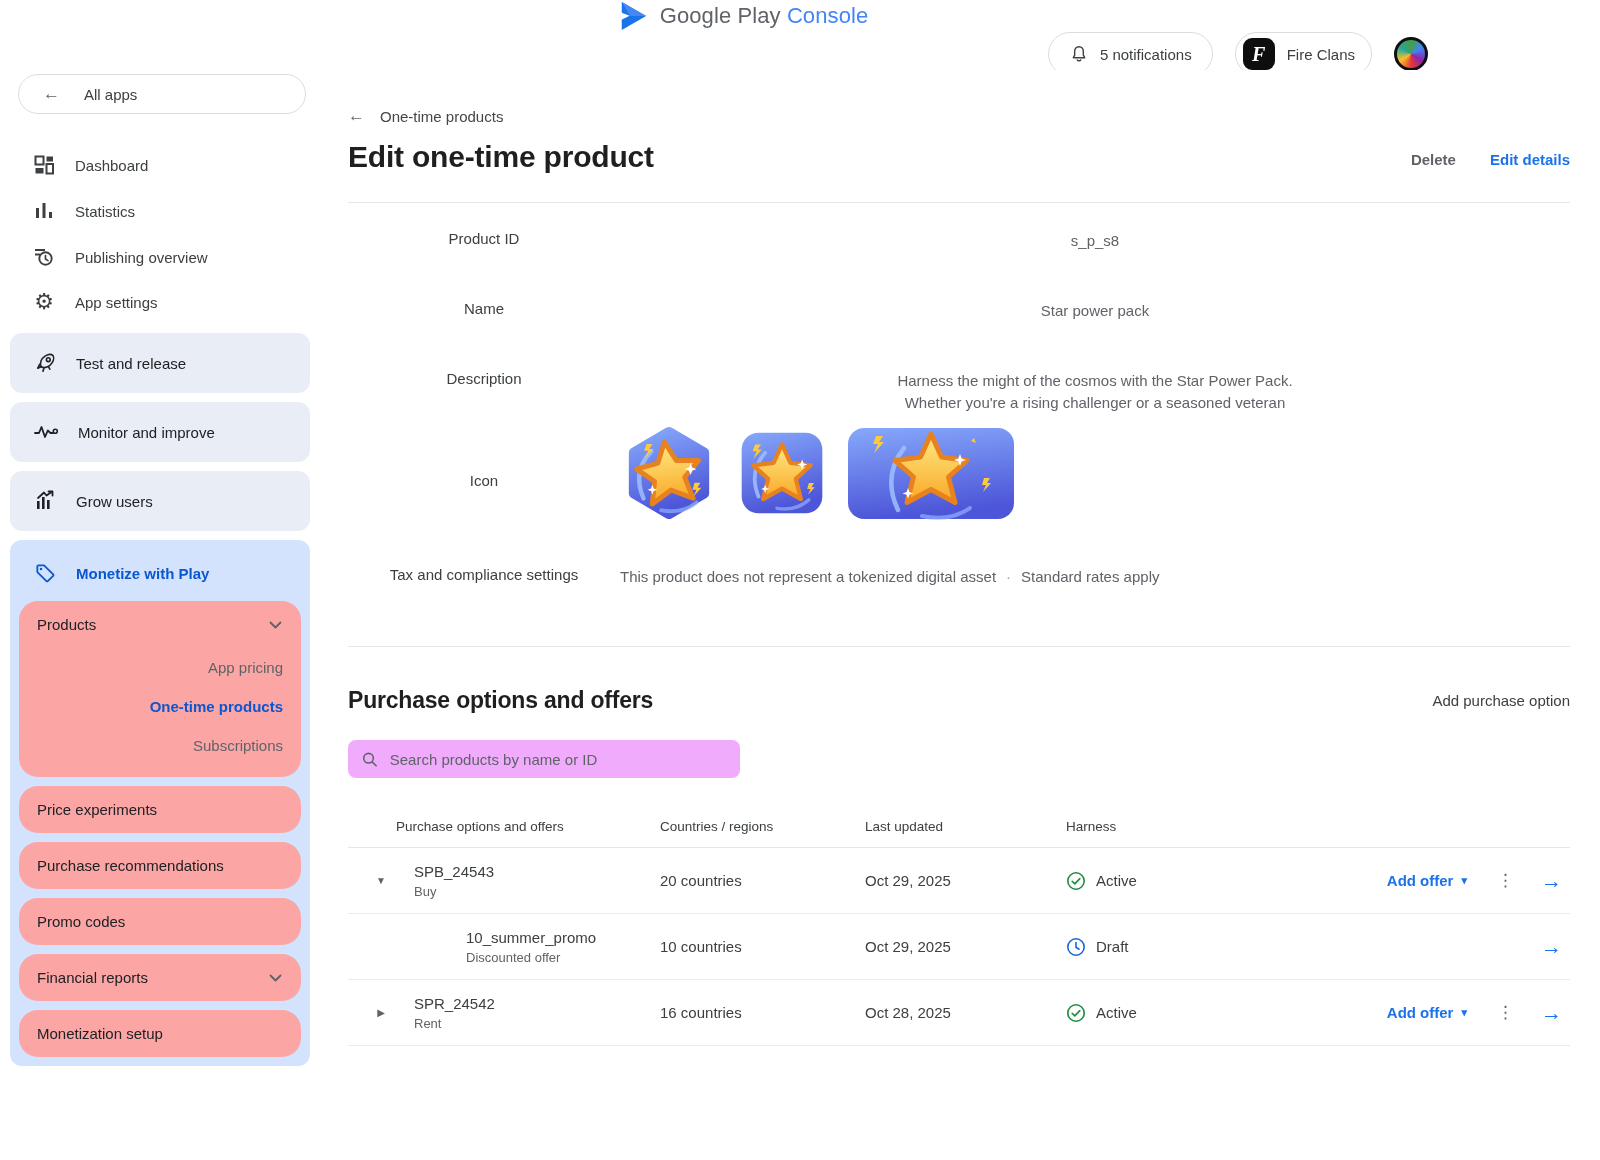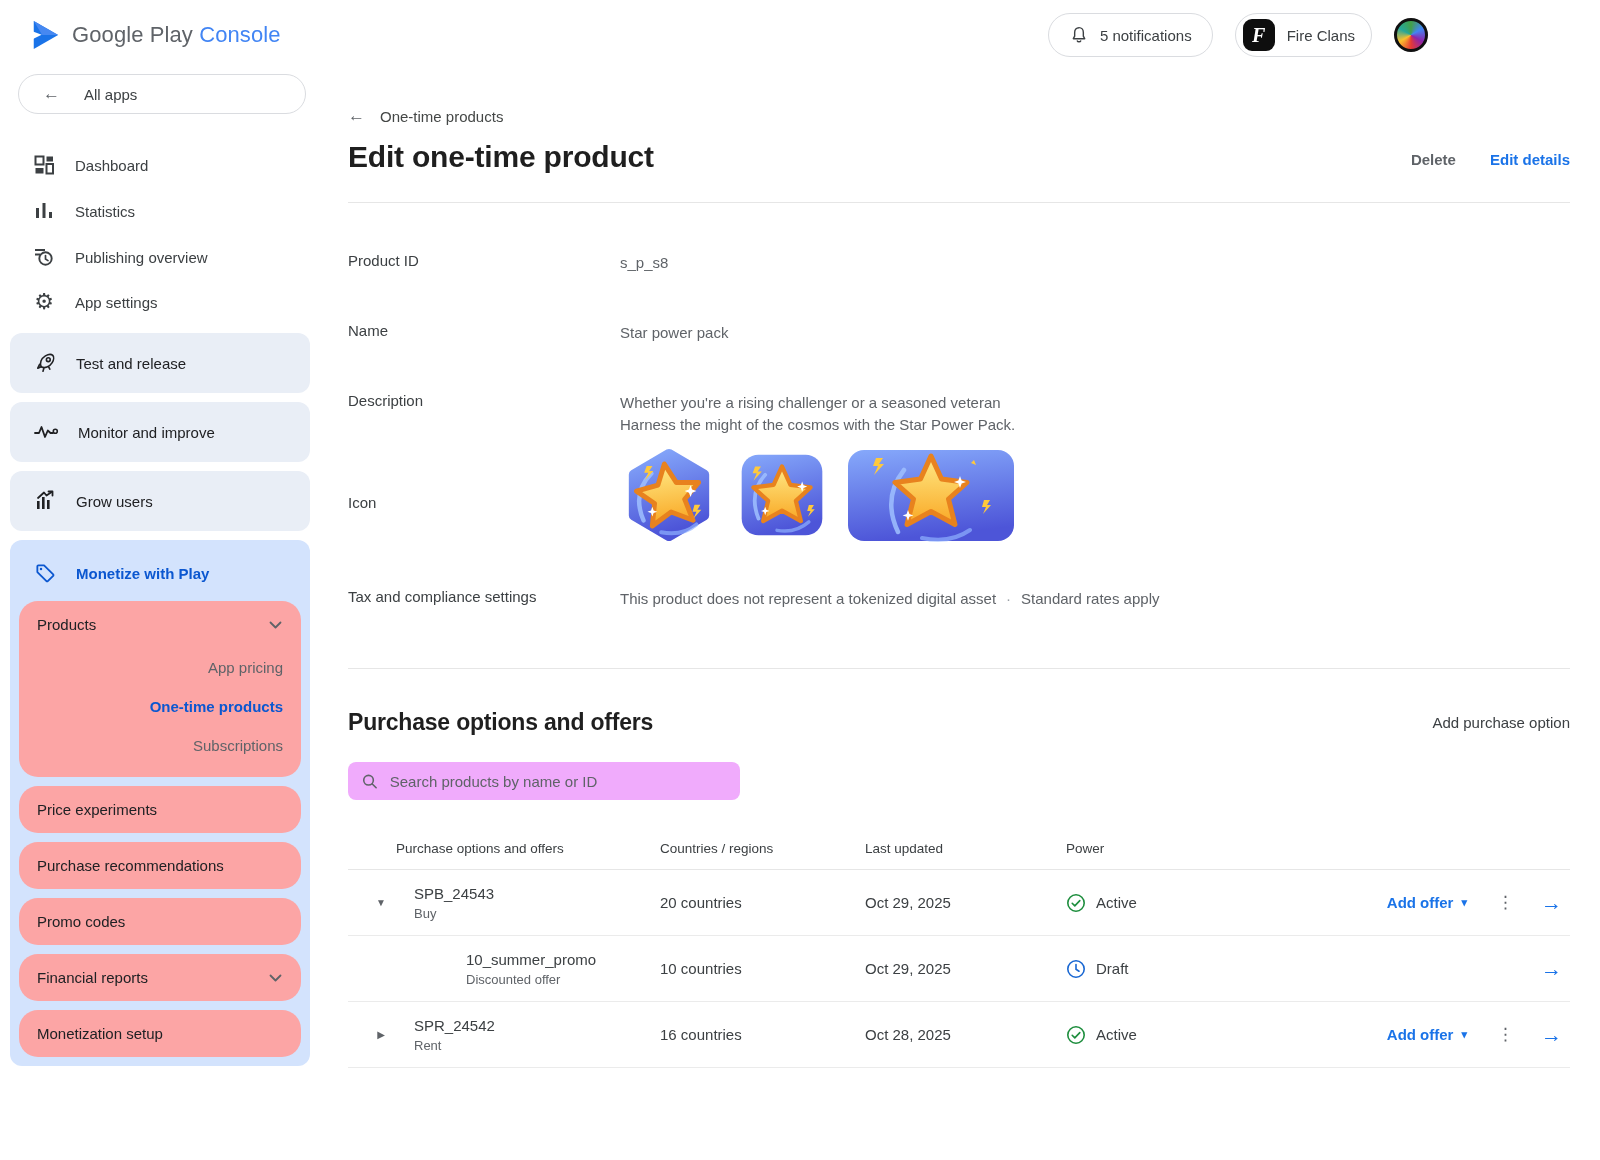--- a/index.html
+++ b/index.html
@@ -1,19 +1,19 @@
 <!DOCTYPE html>
 <html><head>
 <meta charset="utf-8">
 <style>
   * { margin:0; padding:0; box-sizing:border-box; }
   html,body { width:1600px; height:1160px; background:#fff; font-family:"Liberation Sans",sans-serif; color:#202124; overflow:hidden; }
 
   
-  .topbar { position:absolute; top:0; left:0; width:1456px; height:70px; background:#fff; display:flex; align-items:center; }
+  .topbar { position:absolute; top:0; left:0; width:1456px; height:70px; background:#fff; display:flex; align-items:center;flex-direction:column; }
   .logo { display:flex; align-items:center; gap:12px; margin-left:30px; }
   .logo-mark { width:30px; height:32px; }
   .logo-text { font-size:22px; color:#5f6368; letter-spacing:.1px; }
   .logo-text .console { color:#4285f4; }
   .topbar-right { margin-left:auto; margin-right:28px; display:flex; align-items:center; gap:22px; }
   .pill { display:flex; align-items:center; gap:11px; border:1px solid #dadce0; border-radius:24px; background:#fff; height:44px; padding:0 20px; font-size:15px; color:#3c4043; cursor:pointer;text-align:right; }
   .app-pill { padding:0 16px 0 7px; gap:12px; }
   .app-badge { width:32px; height:32px; border-radius:9px; background:#0e0e0e; color:#fff; display:flex; align-items:center; justify-content:center; font-family:"Liberation Serif",serif; font-style:italic; font-weight:bold; font-size:20px; }
   .avatar { width:34px; height:34px; border-radius:50%; border:3px solid #101010; background:conic-gradient(#43a047,#4285f4,#8e24aa,#e53935,#fbc02d,#26a69a,#43a047); cursor:pointer; }
 
@@ -39,21 +39,21 @@
   .main { position:absolute; top:70px; left:322px; width:1278px; height:1090px; background:#fff; padding:0 30px 0 26px; }
   .breadcrumb { margin-top:36px; display:flex; align-items:center; gap:15px; font-size:15px; color:#444746; cursor:pointer; }
   .title-row { margin-top:14px; display:flex; align-items:flex-end; }
   .page-title { font-size:30px; font-weight:bold; letter-spacing:-.2px; color:#1f1f1f; }
   .title-actions { margin-left:auto; display:flex; gap:34px; align-items:center; padding-bottom:6px; }
   .btn-text { font-size:15px; font-weight:bold; color:#5f6368; cursor:pointer; }
   .btn-text.blue { color:#1a73e8; }
   .hr { border-bottom:1px solid #e6e6e6; }
   .hr.title-hr { margin-top:28px; }
 
-  .fields { margin-top:49px; }
+  .fields { margin-top:27px;text-align:center; }
   .field-row { display:grid; grid-template-columns:272px 1fr; margin-bottom:48px; }
   .field-label { font-size:15px; color:#3c4043; }
   .field-value { font-size:15px; color:#5f6368; line-height:22px; }
   .icons-row { display:flex; align-items:center; gap:22px; margin-top:-14px; }
   .tax-value { display:flex; align-items:center; gap:10px; }
   .dot-sep { color:#9aa0a6; }
   .section-head { margin-top:40px; display:flex; align-items:center; }
   .section-title { font-size:23px; font-weight:bold; letter-spacing:-.2px; color:#1f1f1f; }
   .add-purchase { margin-left:auto; font-size:15px; font-weight:normal; color:#3c4043; cursor:pointer; }
 
@@ -245,22 +245,22 @@
       <div class="field-label">Product ID</div>
       <div class="field-value">s_p_s8</div>
     </div>
     <div class="field-row">
       <div class="field-label">Name</div>
       <div class="field-value">Star power pack</div>
     </div>
     <div class="field-row" style="margin-bottom:24px;">
       <div class="field-label">Description</div>
       <div class="field-value">
+        <div>Harness the might of the cosmos with the Star Power Pack.</div>
         <div>Whether you're a rising challenger or a seasoned veteran</div>
-        <div>Harness the might of the cosmos with the Star Power Pack.</div>
       </div>
     </div>
 
     <div class="field-row" style="margin-bottom:44px; align-items:center;">
       <div class="field-label">Icon</div>
       <div class="icons-row">
 
         <svg width="98" height="98" viewBox="0 0 100 100">
           <defs>
             <linearGradient id="bgA" x1="0" y1="0" x2="0.25" y2="1">
@@ -351,21 +351,21 @@
     </svg>
     <input type="text" placeholder="Search products by name or ID" style="">
   </div>
 
   <div class="table">
     <div class="t-grid t-head">
       <div></div>
       <div style="margin-left:-18px;">Purchase options and offers</div>
       <div>Countries / regions</div>
       <div>Last updated</div>
-      <div>Power</div>
+      <div>Harness</div>
       <div></div>
     </div>
 
     <div class="t-grid t-row">
       <div class="expander">▼</div>
       <div class="cell-name">
         <div class="id">SPB_24543</div>
         <div class="sub">Buy</div>
       </div>
       <div class="cell">20 countries</div>

